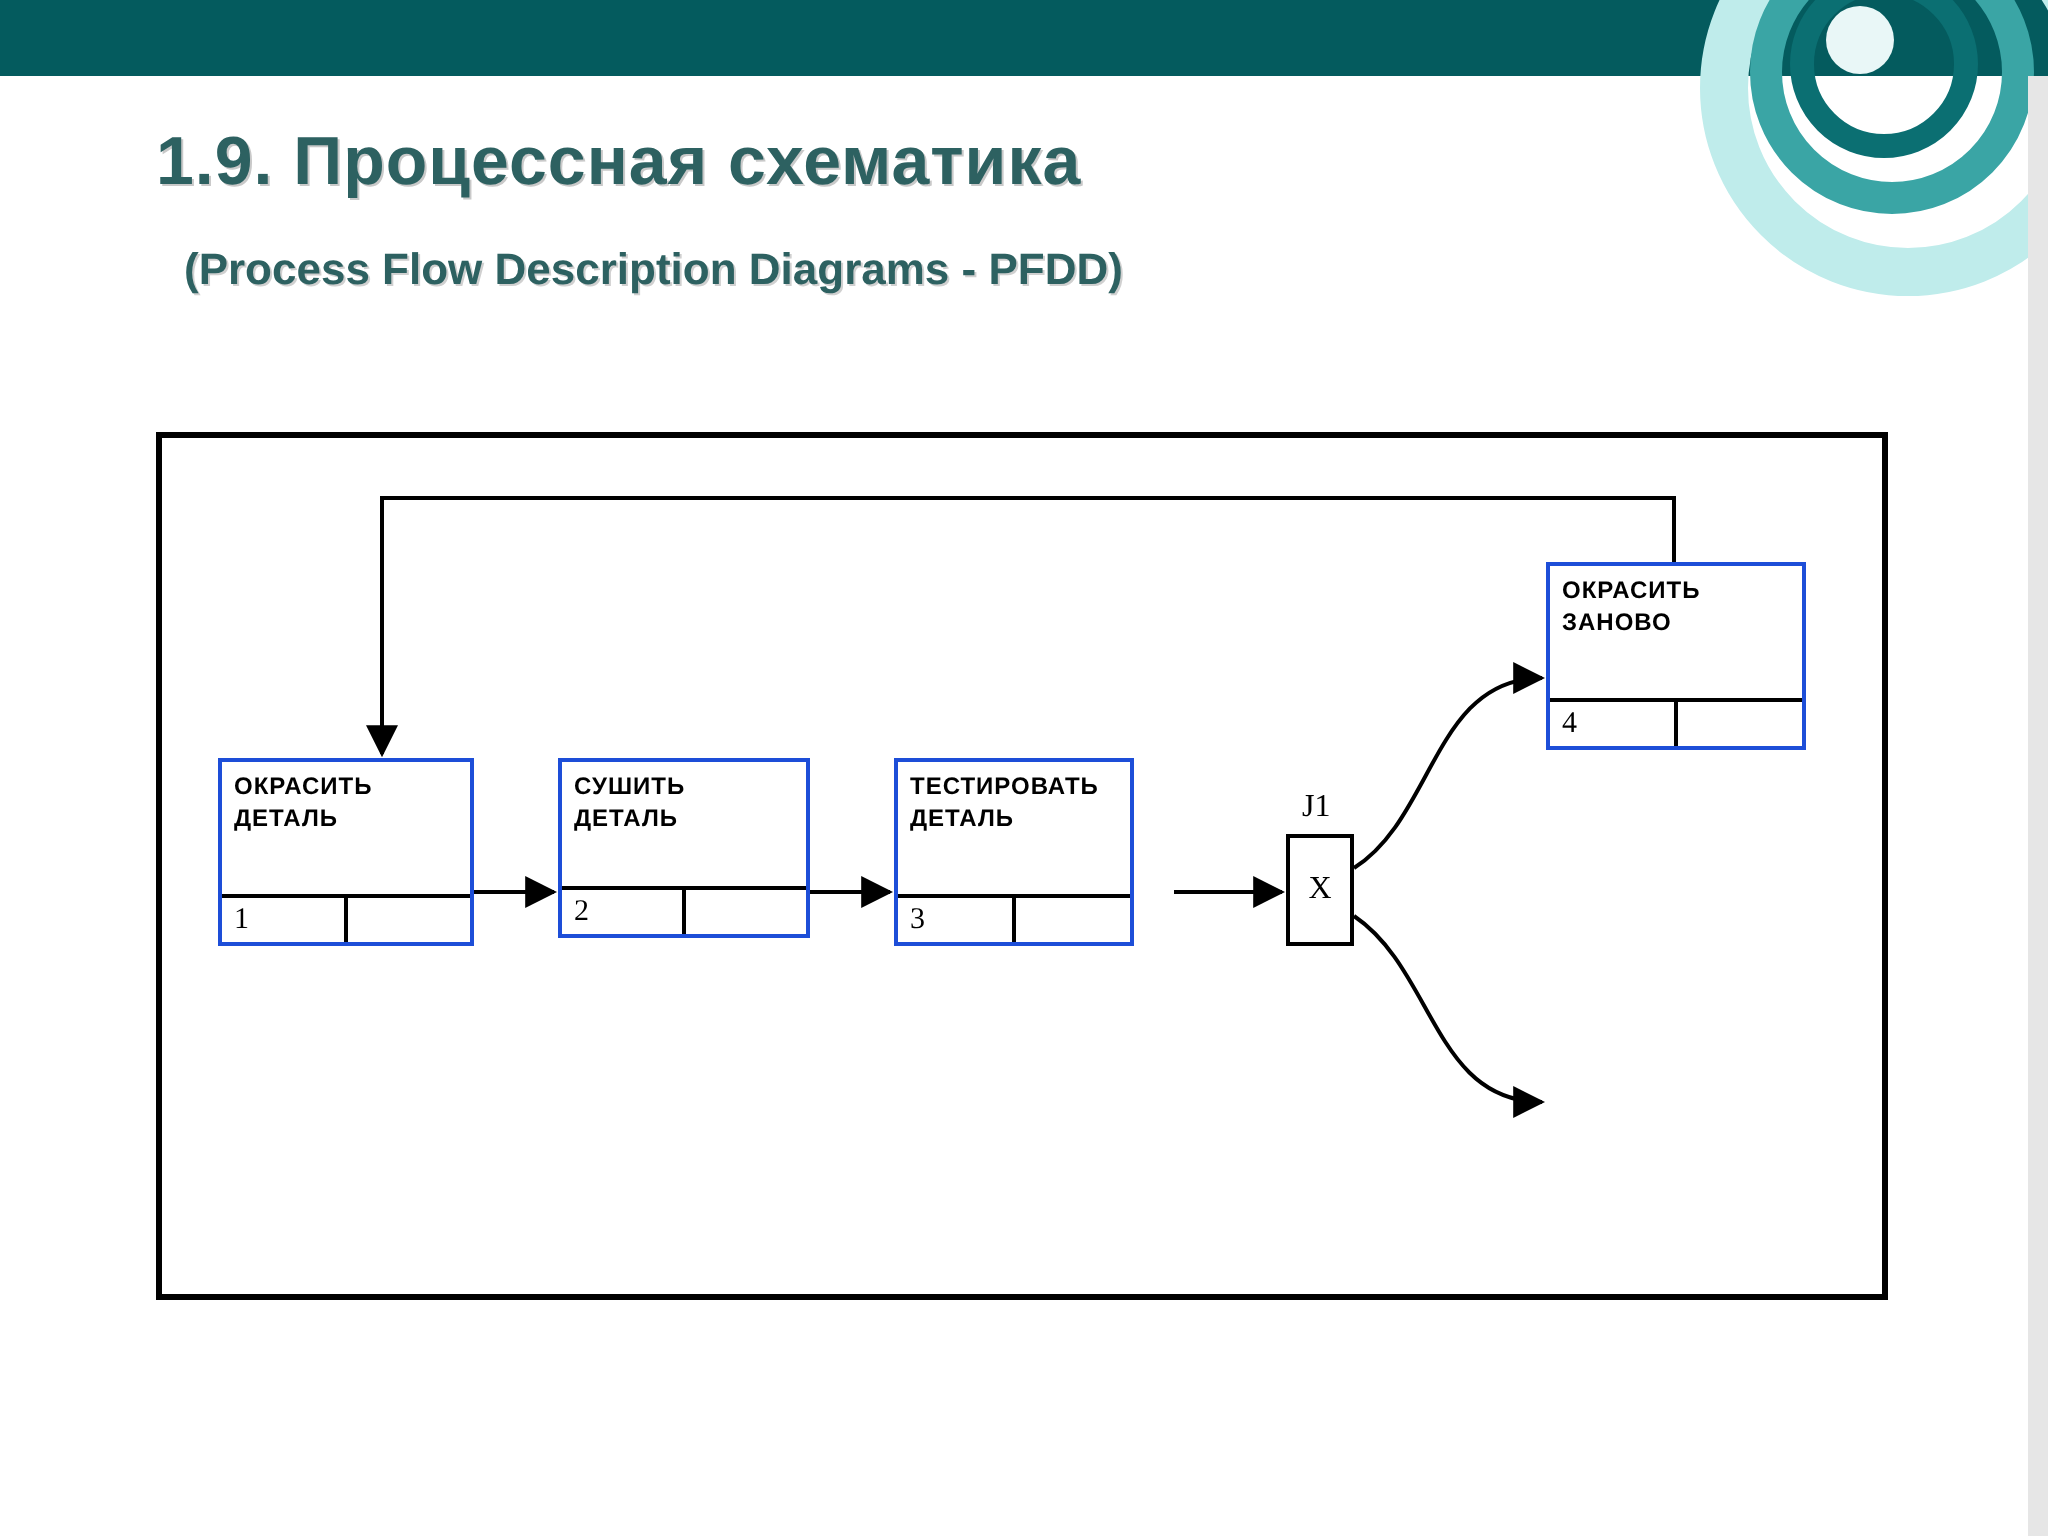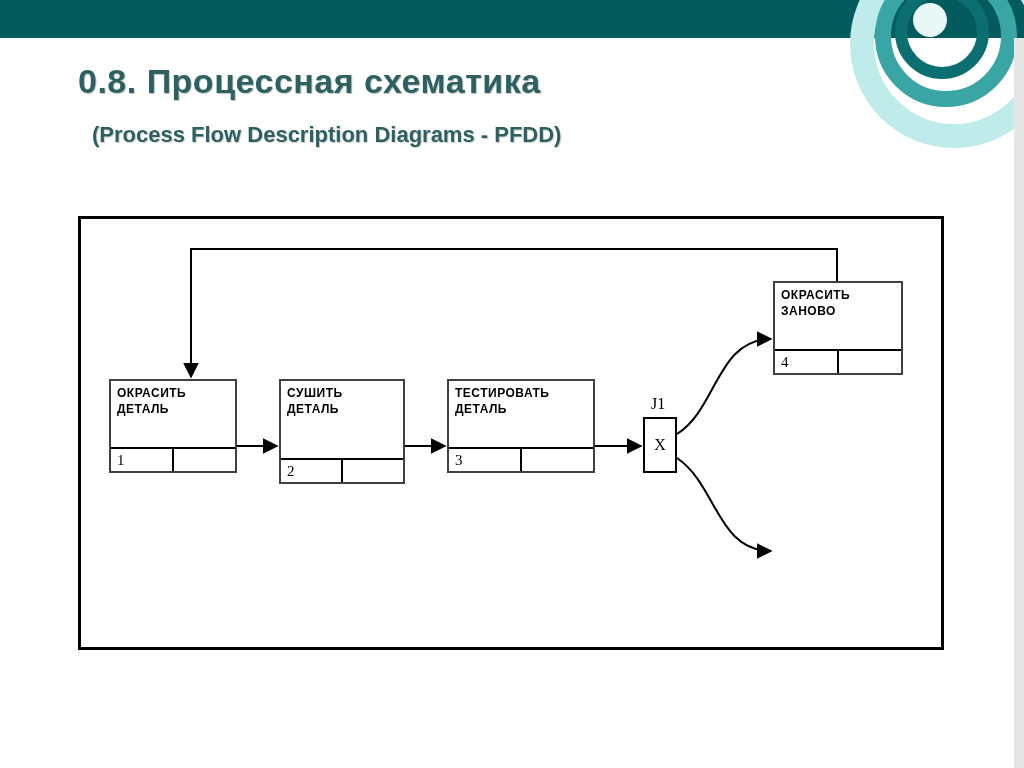--- a/index.html
+++ b/index.html
@@ -4,42 +4,42 @@
 <style>
 html,body{margin:0;padding:0;width:1024px;height:768px;background:#fff;font-family:Verdana,Arial,sans-serif;overflow:hidden}
 .topbar{position:absolute;left:0;top:0;width:1024px;height:38px;background:#045b5e}
 .swirl-wrap{position:absolute;right:14px;top:-60px;width:160px;height:160px}
 .swirl{position:absolute;border-radius:50%}
 .sidebar{position:absolute;right:0;top:38px;width:10px;height:730px;background:#e6e6e6}
 .title{position:absolute;left:78px;top:62px;color:#2d6161;font-weight:bold;font-size:34px;letter-spacing:.5px;text-shadow:1px 1px 0 #c9c9c9}
 .subtitle{position:absolute;left:92px;top:122px;color:#2d6161;font-weight:bold;font-size:22px;text-shadow:1px 1px 0 #d0d0d0}
 .diagram-frame{position:absolute;left:78px;top:216px;width:866px;height:434px;border:3px solid #000;box-sizing:border-box;background:#fff}
 .diagram{position:relative;width:100%;height:100%}
-.uow{position:absolute;border:2px solid #404040;background:#fff;font-family:Arial,sans-serif;font-weight:bold;font-size:12px;letter-spacing:.5px;box-sizing:border-box}
+.uow{position:absolute;border:2px solid #1d4ed8;background:#fff;font-family:Arial,sans-serif;font-weight:bold;font-size:12px;letter-spacing:.5px;box-sizing:border-box}
 .uow .hdr{padding:4px 6px;line-height:1.35}
 .uow .ftr{position:absolute;left:0;right:0;bottom:0;height:22px;border-top:2px solid #000;display:flex}
 .uow .ftr .cell{flex:1;border-right:2px solid #000;display:flex;align-items:center;padding-left:6px;font-family:"Times New Roman",serif;font-weight:normal;font-size:15px}
 .uow .ftr .cell:last-child{border-right:none}
 .junc{position:absolute;border:2px solid #000;box-sizing:border-box;background:#fff;font-family:"Times New Roman",serif;font-size:16px;text-align:center}
 .junc-lbl{position:absolute;font-family:"Times New Roman",serif;font-size:16px}
 svg.wires{position:absolute;left:0;top:0;width:100%;height:100%;pointer-events:none}
 </style>
 </head>
 <body>
 
 <div class="topbar"></div>
 <div class="swirl-wrap">
   <div class="swirl" style="width:160px;height:160px;border:24px solid #bfeceb;left:0;top:0"></div>
   <div class="swirl" style="width:110px;height:110px;border:16px solid #3aa5a5;left:25px;top:25px"></div>
   <div class="swirl" style="width:70px;height:70px;border:12px solid #0b6f72;left:45px;top:45px"></div>
   <div class="swirl" style="width:34px;height:34px;background:#e9f7f7;left:63px;top:63px"></div>
 </div>
 <div class="sidebar"></div>
 
-<div class="title">0.8. Процессная схематика</div>
+<div class="title">1.9. Процессная схематика</div>
 <div class="subtitle">(Process Flow Description Diagrams - PFDD)</div>
 
 <div class="diagram-frame">
   <div class="diagram">
 
     <svg class="wires" viewBox="0 0 860 428">
       <defs>
         <marker id="ah" viewBox="0 0 10 10" refX="9" refY="5" markerWidth="8" markerHeight="8" orient="auto">
           <path d="M0 0 L10 5 L0 10 z" fill="#000"></path>
         </marker>
@@ -62,32 +62,32 @@
       <div class="hdr">
         <div>ОКРАСИТЬ</div>
         <div>ДЕТАЛЬ</div>
       </div>
       <div class="ftr">
         <div class="cell">1</div>
         <div class="cell"></div>
       </div>
     </div>
 
-    <div class="uow" style="left:198px;top:160px;width:126px;height:105px">
+    <div class="uow" style="left:198px;top:160px;width:126px;height:90px">
       <div class="hdr">
         <div>СУШИТЬ</div>
         <div>ДЕТАЛЬ</div>
       </div>
       <div class="ftr">
         <div class="cell">2</div>
         <div class="cell"></div>
       </div>
     </div>
 
-    <div class="uow" style="left:366px;top:160px;width:148px;height:94px">
+    <div class="uow" style="left:366px;top:160px;width:120px;height:94px">
       <div class="hdr">
         <div>ТЕСТИРОВАТЬ</div>
         <div>ДЕТАЛЬ</div>
       </div>
       <div class="ftr">
         <div class="cell">3</div>
         <div class="cell"></div>
       </div>
     </div>
 

